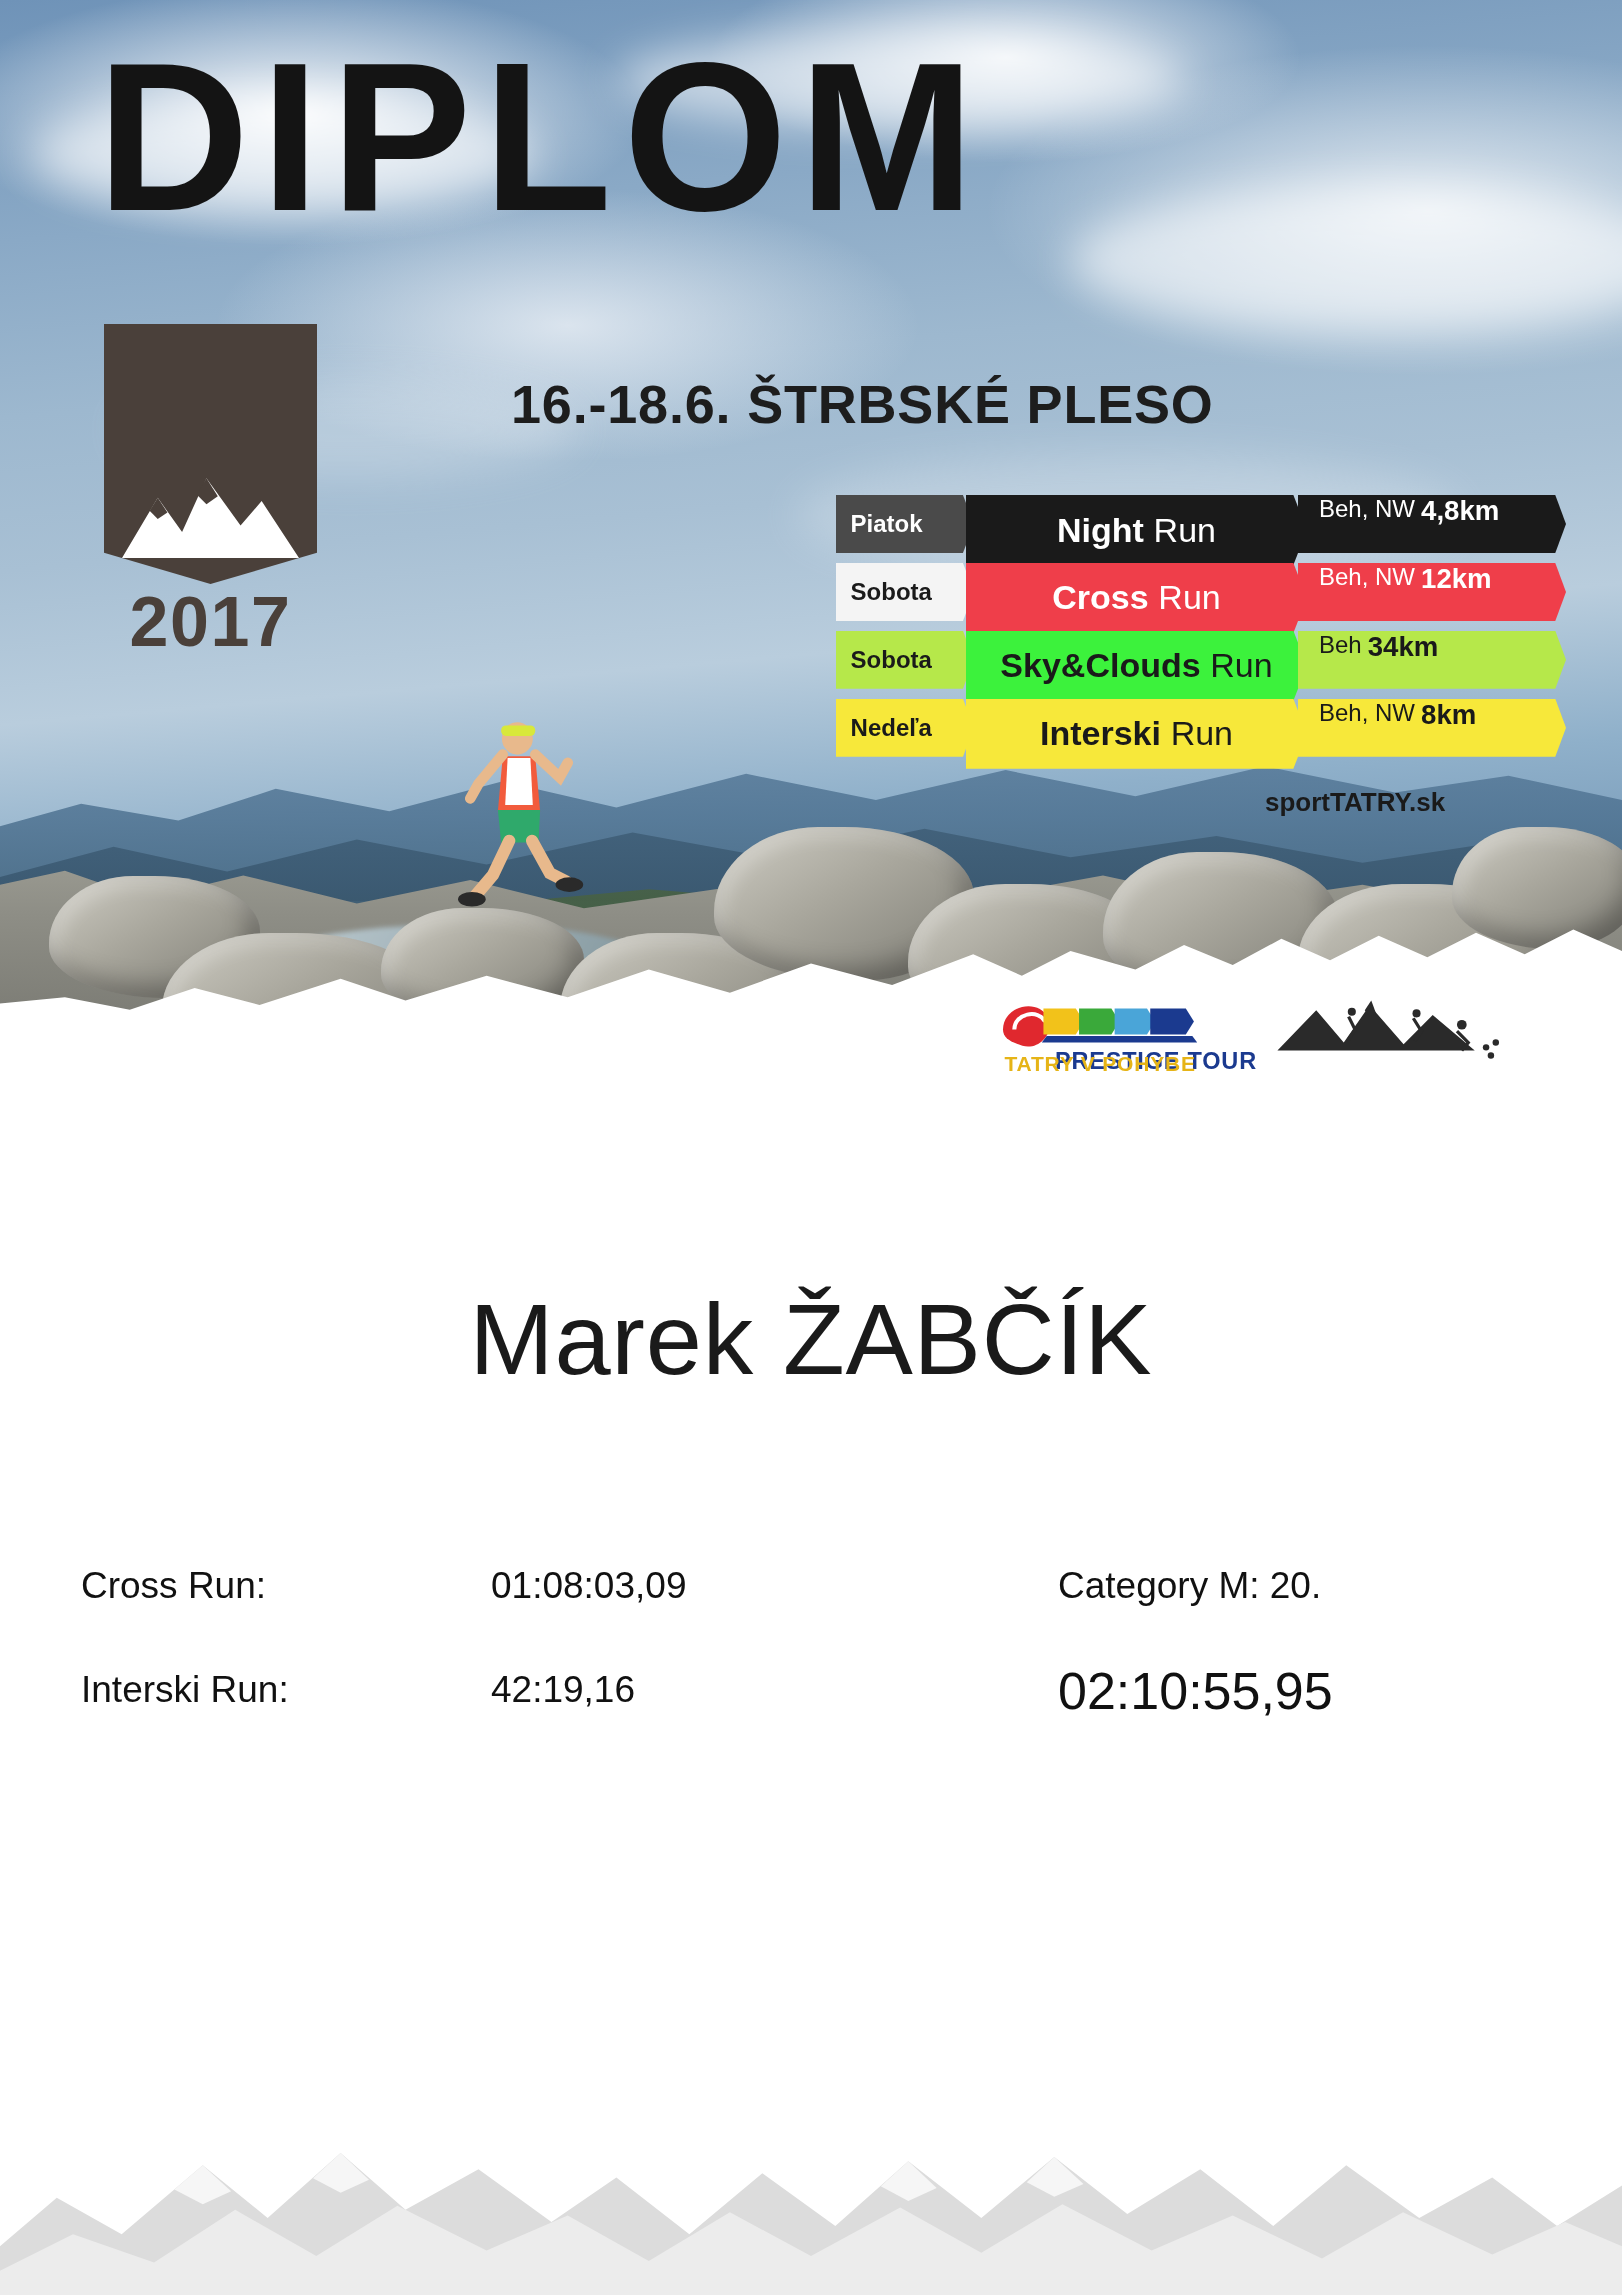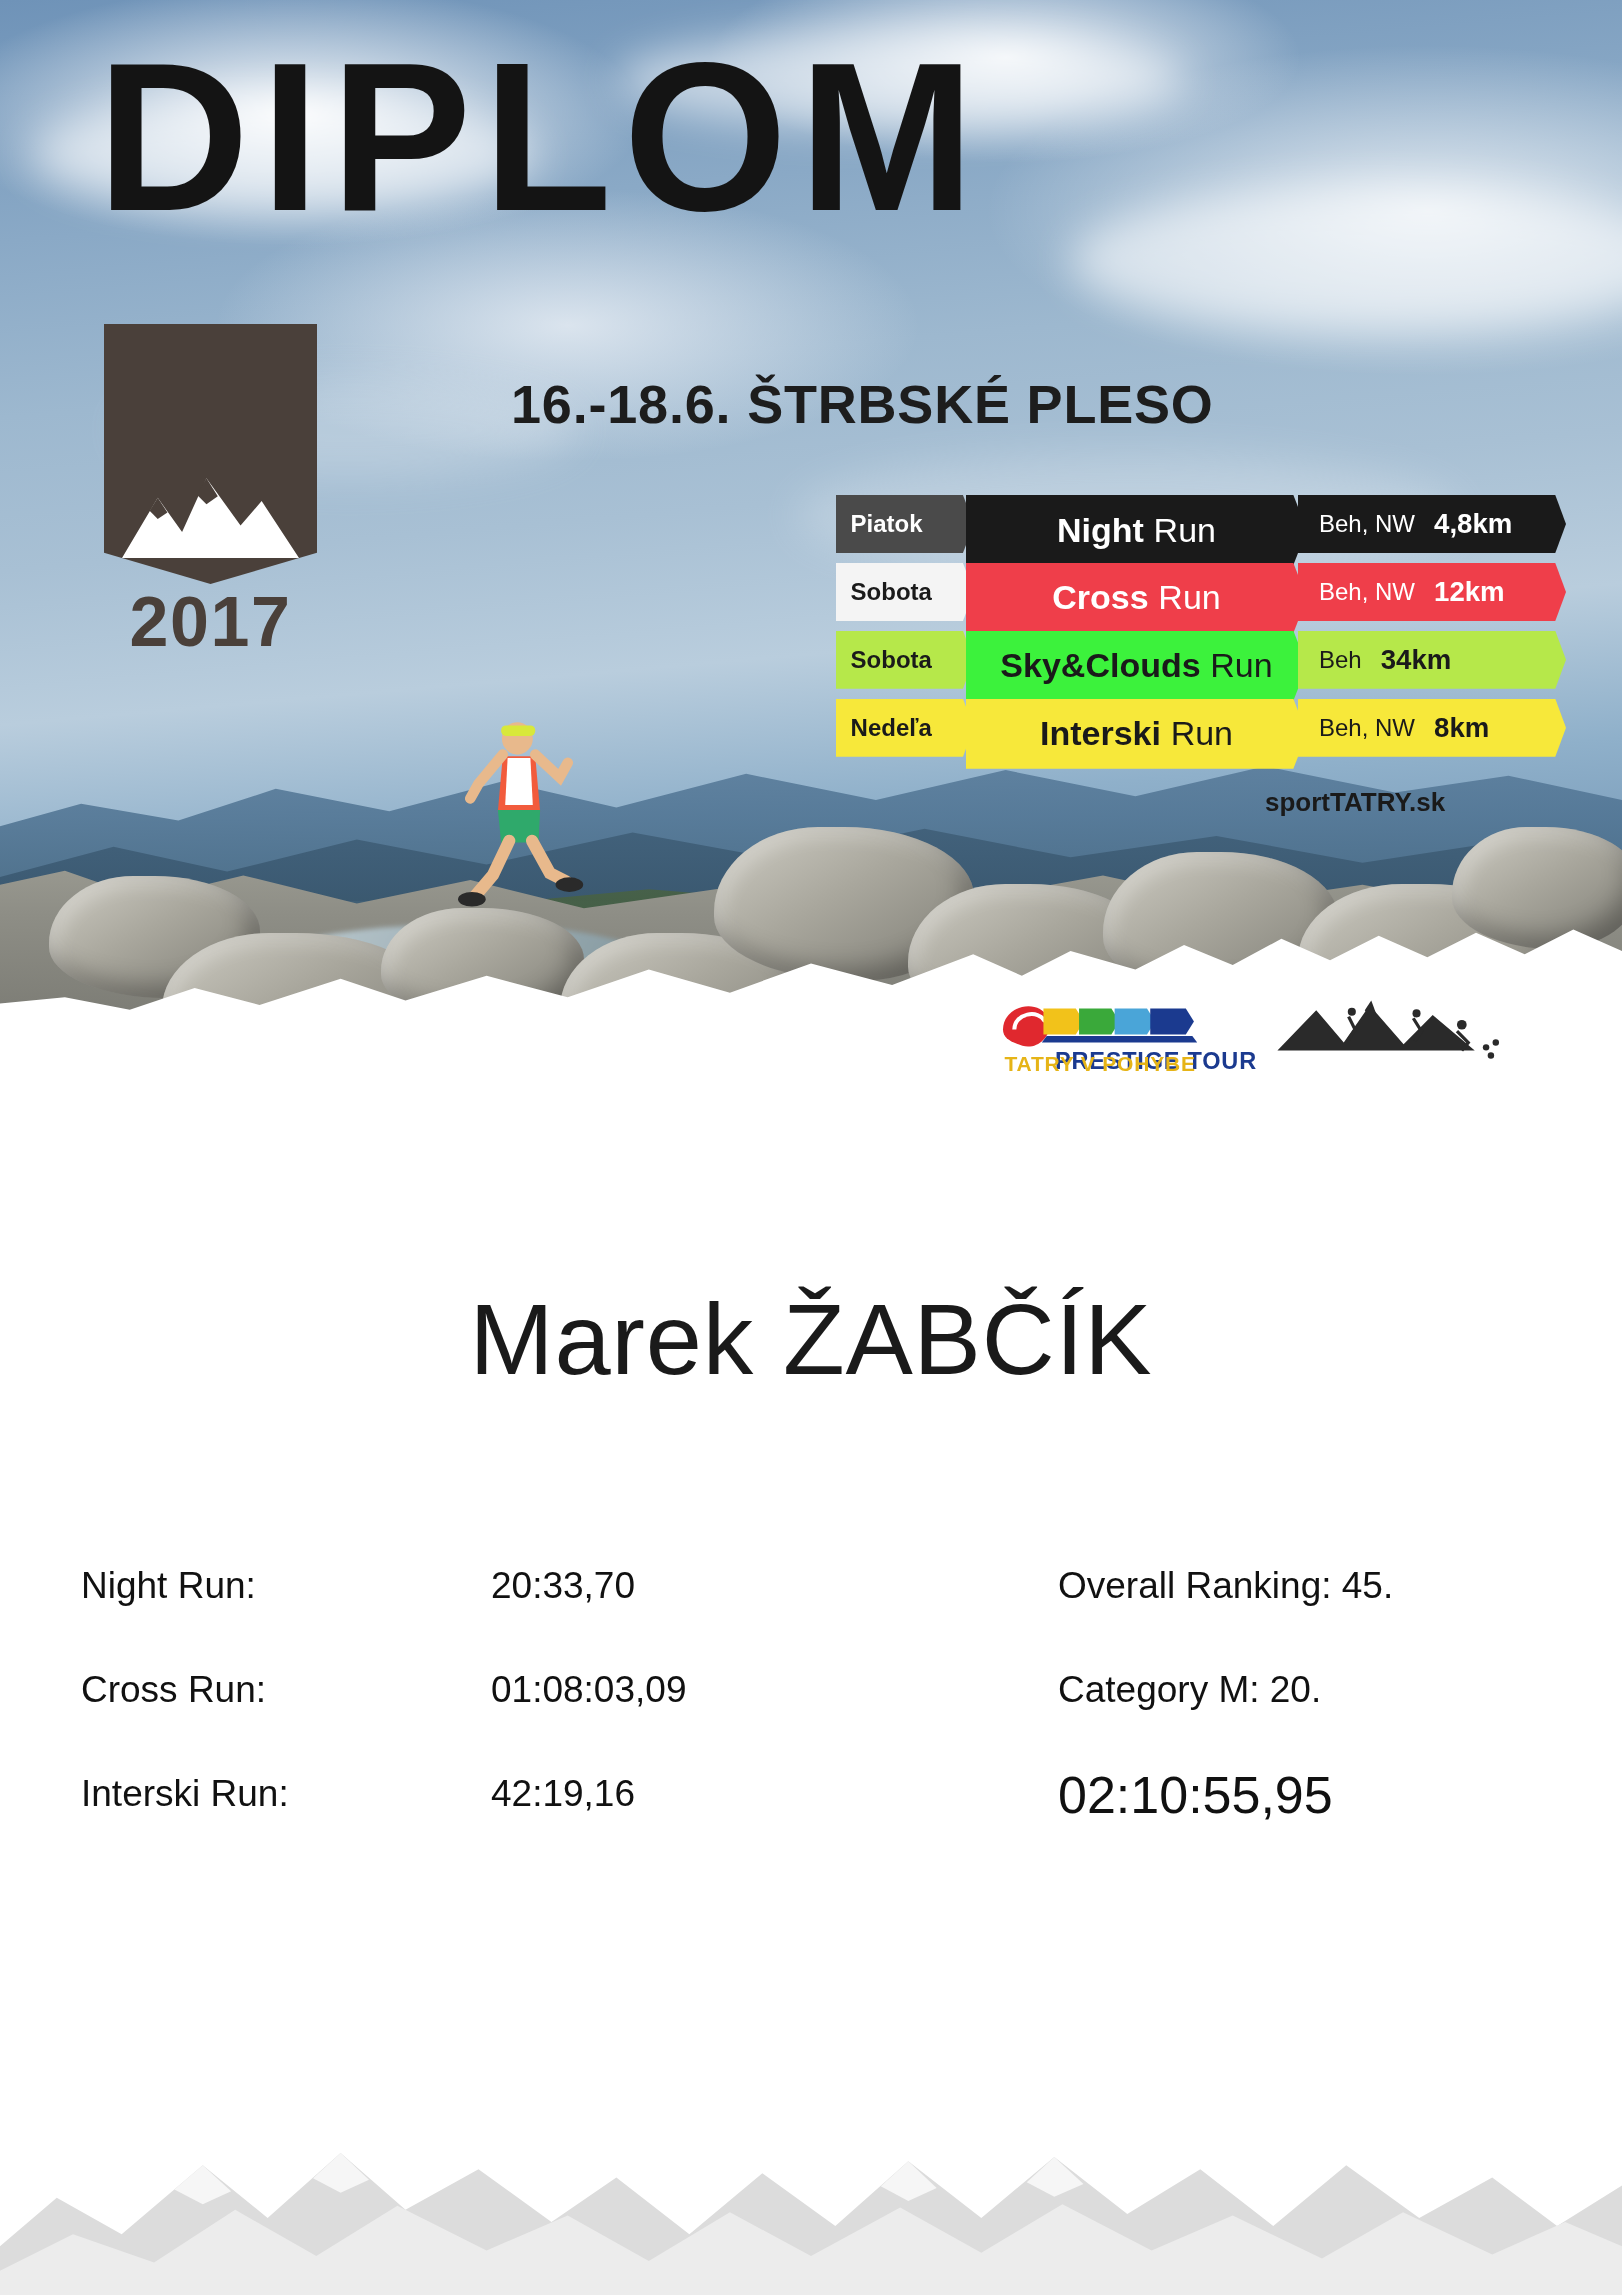--- a/index.html
+++ b/index.html
@@ -231,24 +231,23 @@
     clip-path: polygon(0% 0%, 96% 0%, 100% 50%, 96% 100%, 0% 100%);
   }
   .race-name b { font-weight: bold; }
   .race-name span.light { font-weight: normal; margin-left: 9.7px; }
   .race-meta {
     position: absolute;
     left: 462px; top: 0;
     height: 58px;
     width: 268px;
     display: flex;
-    align-items: center;
     box-sizing: border-box;
     padding-left: 21px;
-    gap: 19px;
+    gap: 6px;
     clip-path: polygon(0% 0%, 96% 0%, 100% 50%, 96% 100%, 0% 100%);
     font-size: 24px;
   }
   .race-meta .dist { font-weight: bold; font-size: 27.6px; }
 
   .sporttatry {
     position: absolute;
     left: 1265px;
     top: 787px;
     font-size: 26px;
@@ -494,25 +493,20 @@
     <circle cx="274" cy="60" r="4" fill="#2a2a2a"></circle>
     <circle cx="268" cy="76" r="4" fill="#2a2a2a"></circle>
   </svg>
   <div class="tvp-label">TATRY V POHYBE</div>
 </div>
 
 <div class="runner-name">Marek ŽABČÍK</div>
 
 <div class="results">
 
-  <div class="res-row">
-    <div class="res-label">Night Run:</div>
-    <div class="res-time">20:33,70</div>
-    <div class="res-right">Overall Ranking: 45.</div>
-  </div>
 
   <div class="res-row">
     <div class="res-label">Cross Run:</div>
     <div class="res-time">01:08:03,09</div>
     <div class="res-right">Category M: 20.</div>
   </div>
 
   <div class="res-row">
     <div class="res-label">Interski Run:</div>
     <div class="res-time">42:19,16</div>

